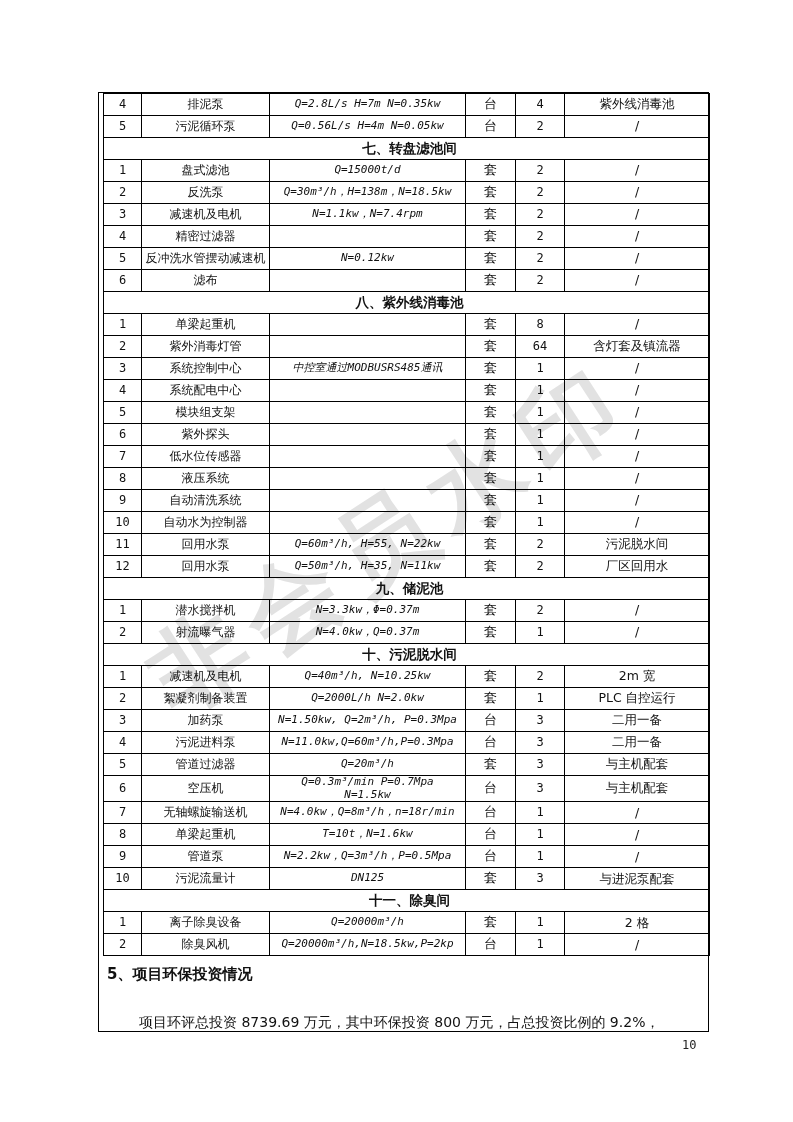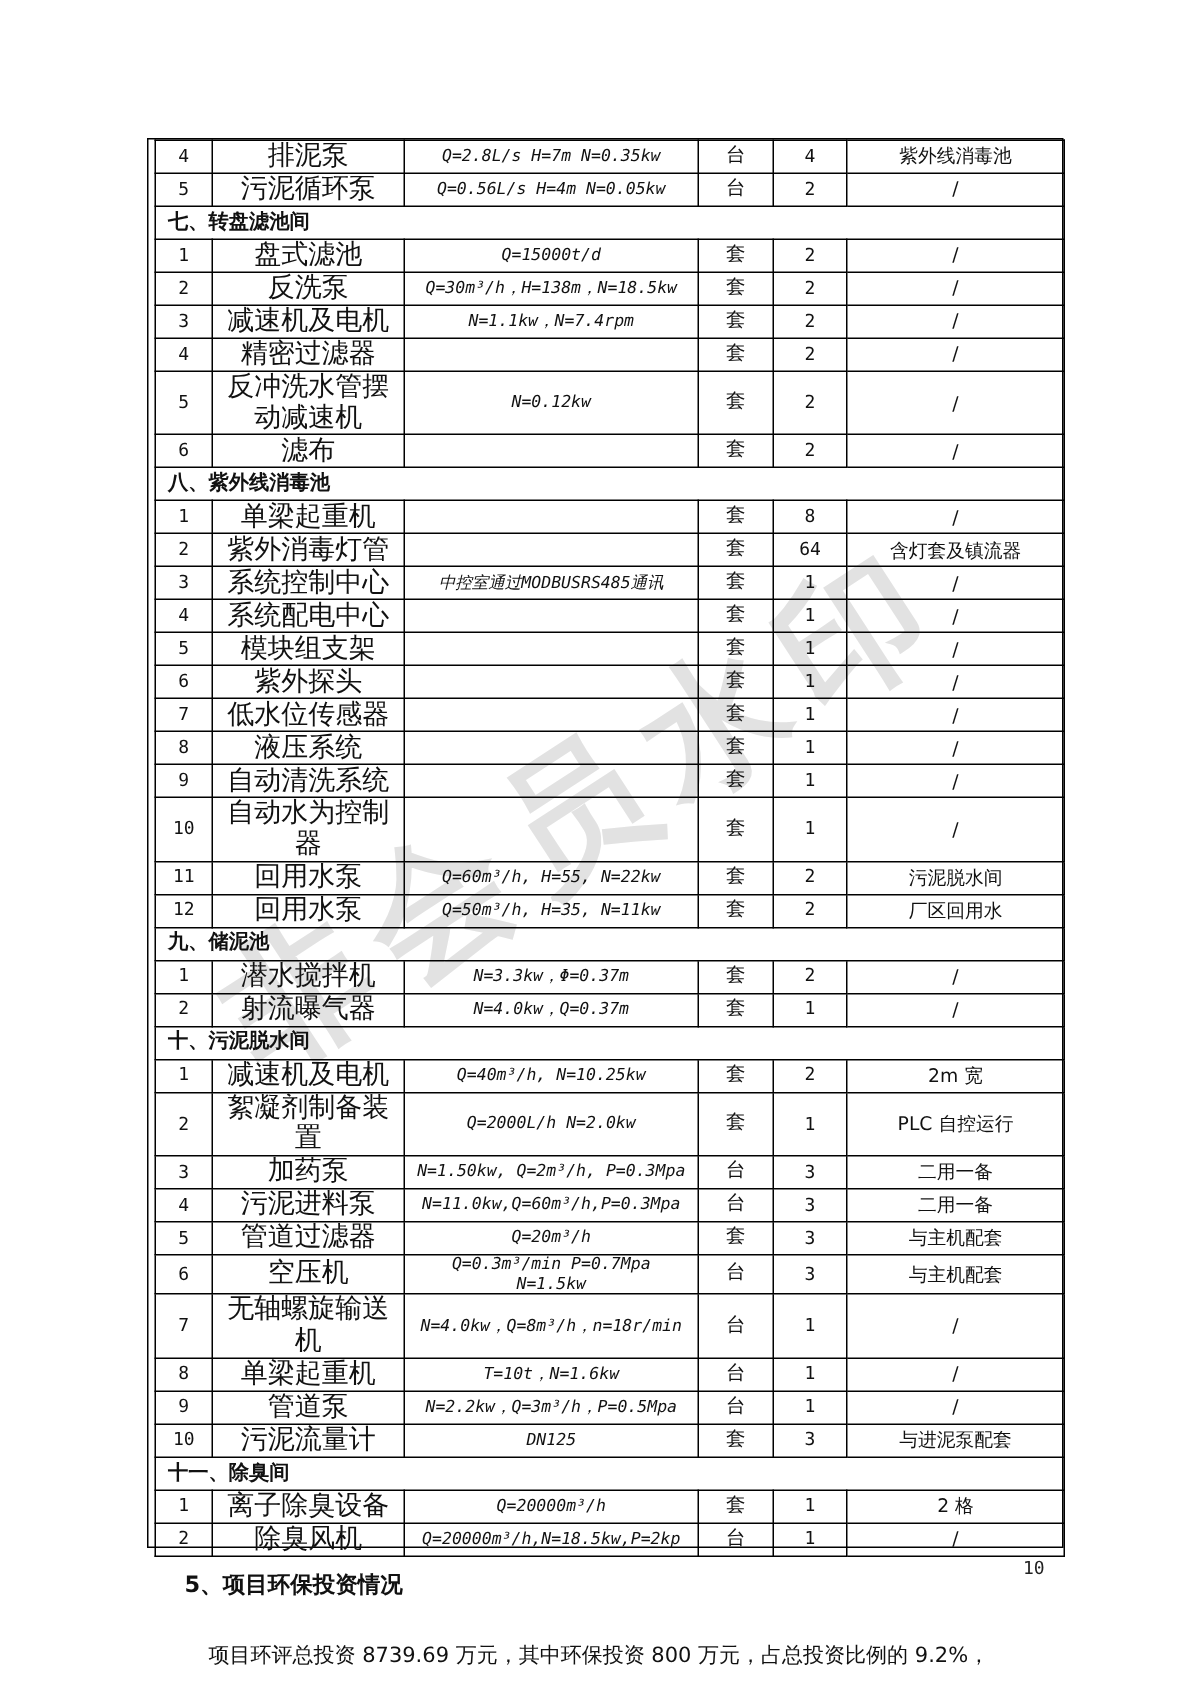--- a/index.html
+++ b/index.html
@@ -50,34 +50,34 @@
     border:1px solid #000;
     height:21px;
     padding:0 2px;
     text-align:center;
     vertical-align:middle;
     overflow:hidden;
     line-height:1.15;
     background:transparent;
   }
   td.cell-no{font-family:"DejaVu Sans Mono", monospace;font-size:12px;}
-  td.cell-name{font-size:18px;margin-top:45px;}
+  td.cell-name{font-size:12px;margin-top:45px;}
   td.cell-spec{font-family:"DejaVu Sans Mono", monospace;font-size:11px;white-space:pre-line;font-style:italic;}
   td.cell-unit{font-size:13px;}
   td.cell-qty{font-family:"DejaVu Sans Mono", monospace;font-size:12px;}
   td.cell-remark{font-size:12.5px;}
   tr.section-row td{
-    text-align:left;
+    text-align:center;
     font-weight:bold;
     font-size:13.5px;
     padding-left:8px;
   }
 
   .heading5{
-    margin:9px 0 0 24px;
+    margin:9px 0 0 8px;
     font-weight:bold;
     font-size:15px;
   }
   .para5{
     margin:28px 10px 0 12px;
     font-size:14px;
     line-height:1.5;
     text-indent:2em;
   }
   .pagenum{

